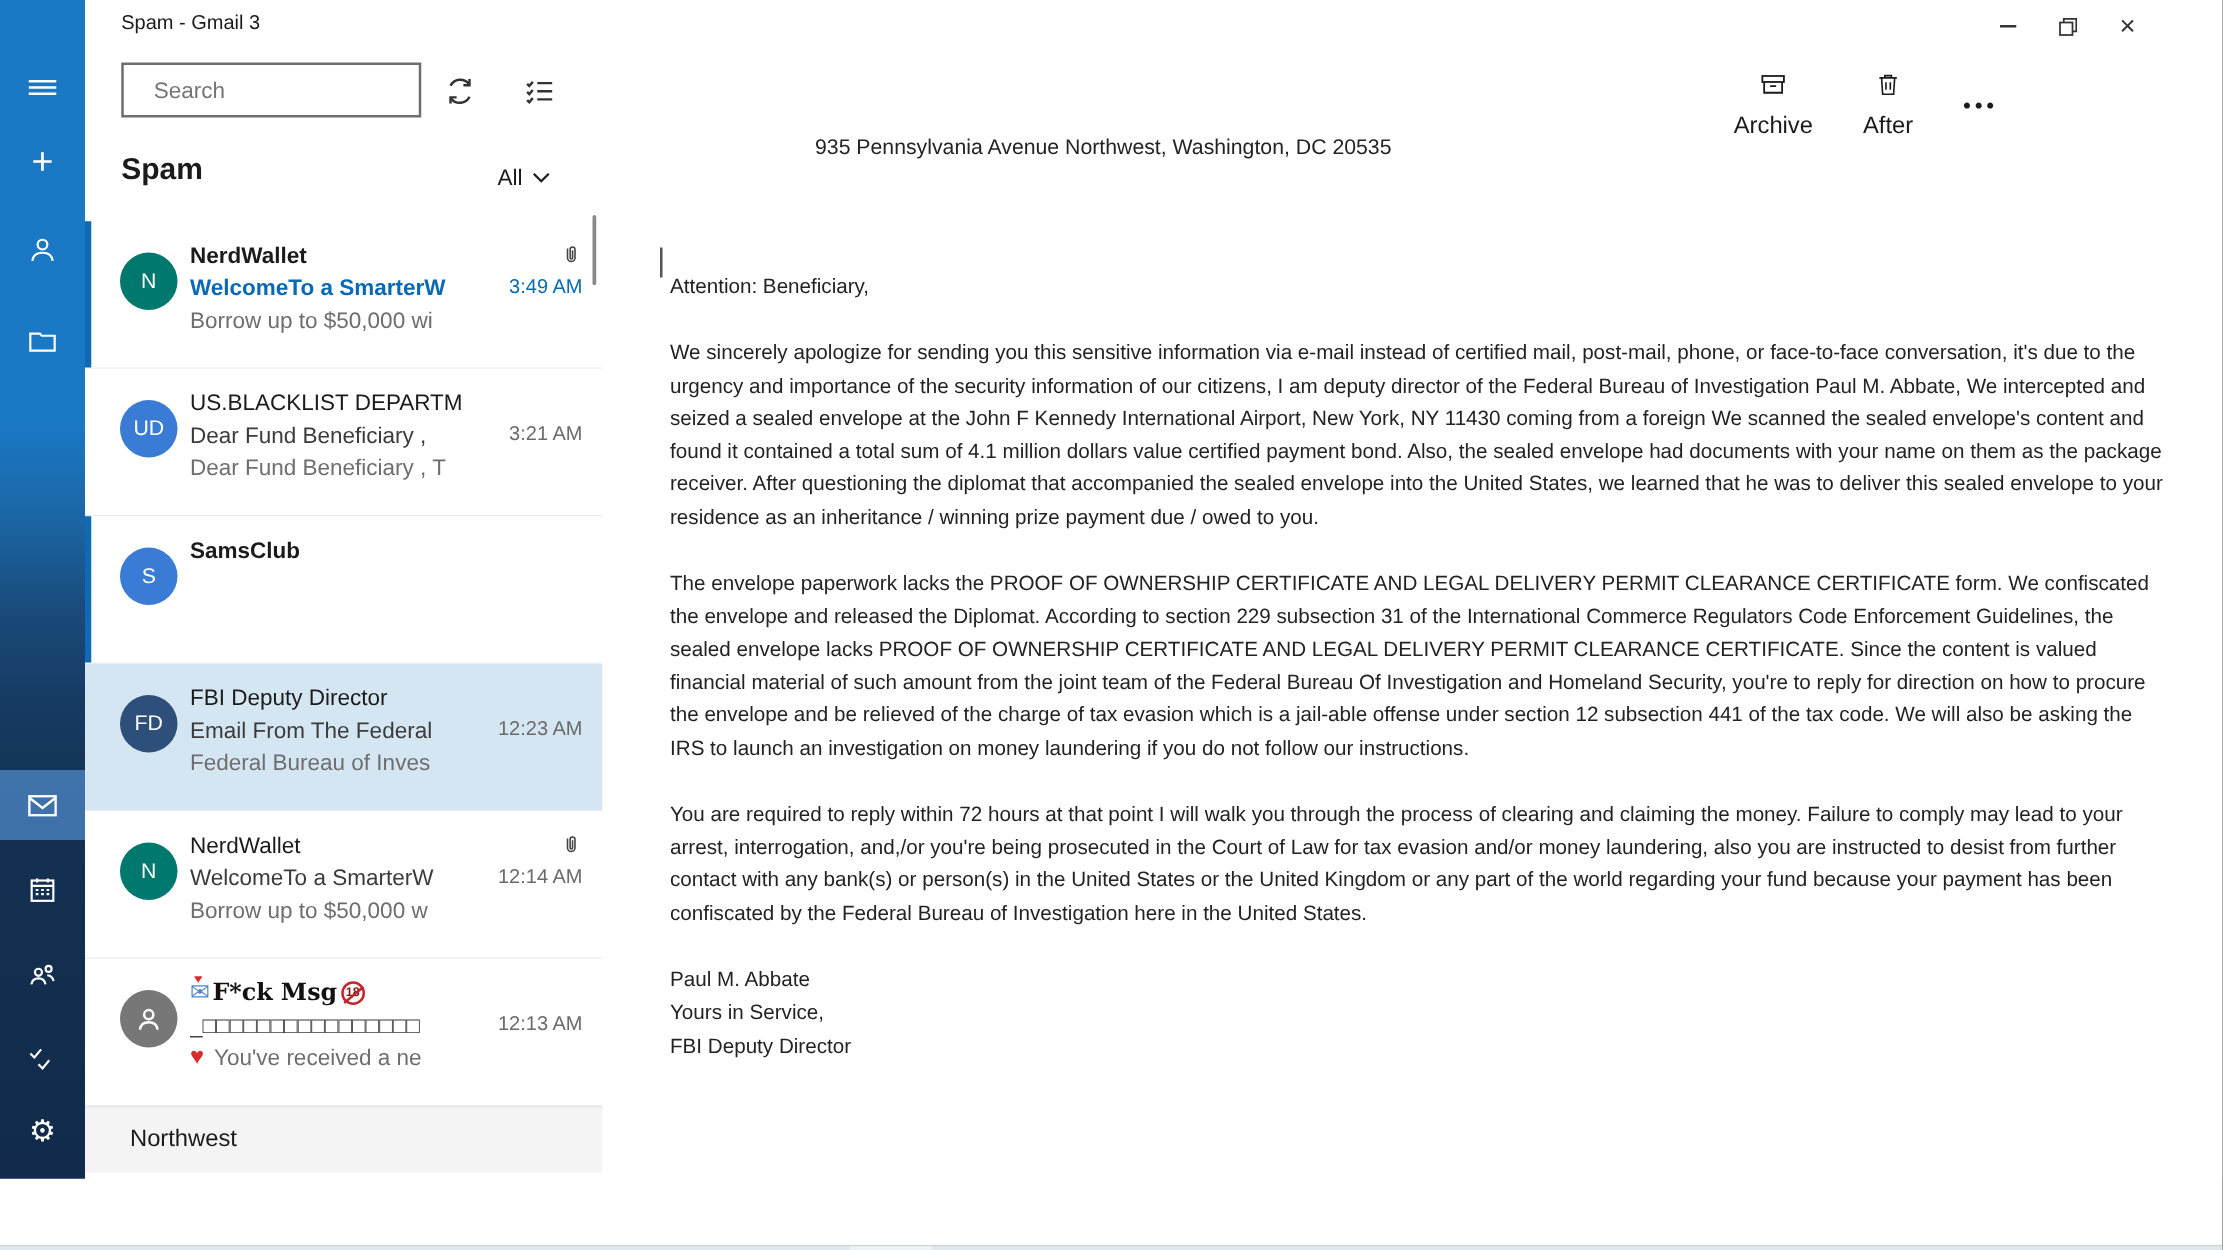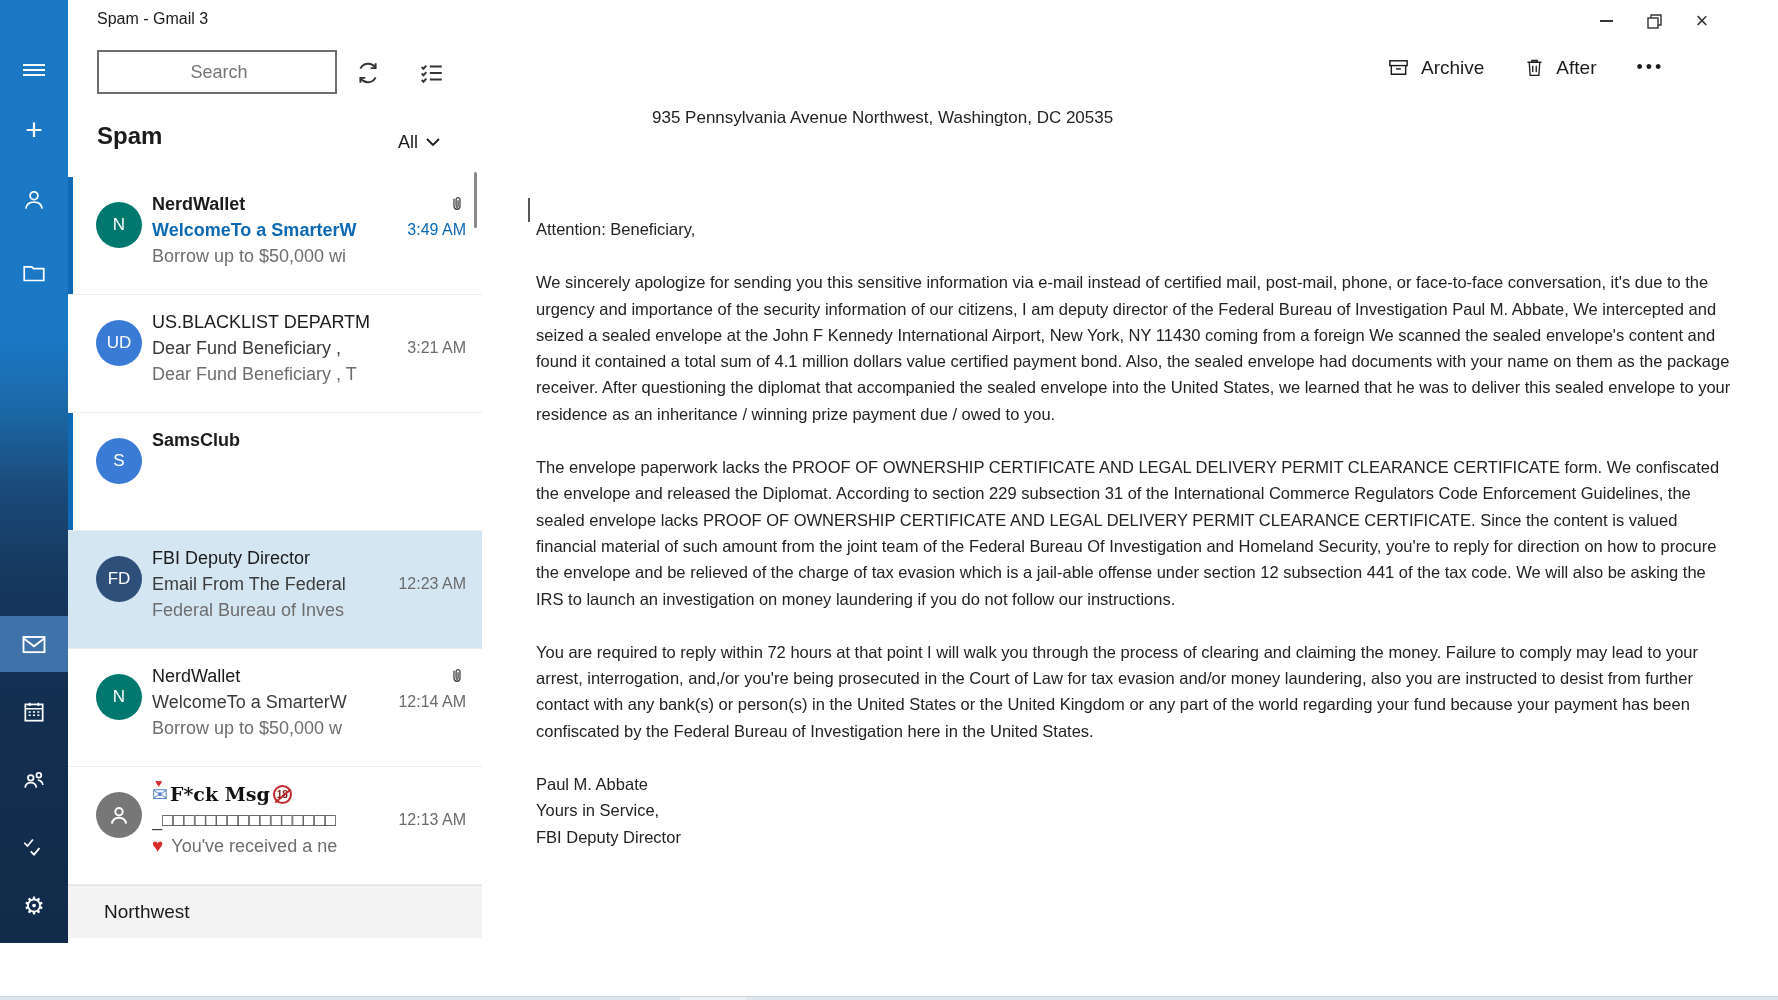--- a/index.html
+++ b/index.html
@@ -13,21 +13,21 @@
   .rail-btn svg { stroke:#fff; fill:none; stroke-width:1.6; }
   .rail-active { background:rgba(78,136,197,0.75); }
   .hamb span { display:block; width:22px; height:2px; background:#fff; margin:3px 0; }
   .plus-glyph { font-size:30px; font-weight:300; line-height:1; }
   .gear-glyph { font-size:24px; line-height:1; }
 
   
   .list-pane { position:absolute; left:68px; top:0; width:414px; height:943px; background:#fff; }
   .win-title { position:absolute; left:29px; top:10px; font-size:16px; color:#1b1b1b; }
   .search-box { position:absolute; left:29px; top:50px; width:240px; height:44px; border:2px solid #6e6e6e; background:#fff; display:flex; align-items:center; }
-  .search-box input { border:none; outline:none; flex:1; font-size:18px; color:#8b5cf6; padding-left:4px; font-family:"Liberation Sans",sans-serif; background:transparent;text-align:center; }
+  .search-box input { border:none; outline:none; flex:1; font-size:18px; color:#8b5cf6; padding-left:24px; font-family:"Liberation Sans",sans-serif; background:transparent; }
   .search-box .mag { margin-right:10px; }
   .icon-btn { position:absolute; display:flex; align-items:center; justify-content:center; color:#333; cursor:pointer; }
   .sync-btn { left:282px; top:56px; width:36px; height:34px; }
   .sel-btn { left:346px; top:56px; width:36px; height:34px; }
   .folder-hdr { position:absolute; left:29px; top:122px; font-size:24px; font-weight:700; color:#1b1b1b; }
   .filter { position:absolute; left:330px; top:132px; font-size:18px; color:#1b1b1b; display:flex; align-items:center; gap:8px; cursor:pointer; }
 
   .mail-item { position:absolute; left:0; width:414px; height:118px; border-bottom:1px solid #ececec; background:#fff; cursor:pointer; }
   .mail-item.selected { background:#d5e6f3; }
   .ubar { position:absolute; left:0; top:0; bottom:0; width:5px; background:#0e6ab4; }
@@ -52,21 +52,21 @@
   .day-hdr { position:absolute; left:0; top:885px; width:414px; height:53px; background:#f4f4f4; border-top:1px solid #e3e3e3; display:flex; align-items:center; }
   .day-hdr span { margin-left:36px; font-size:19px; color:#1b1b1b; }
 
   
   .read-pane { position:absolute; left:482px; top:0; width:1296px; height:943px; background:#fff; }
   .win-controls { position:absolute; top:6px; left:1100px; display:flex; }
   .wc { width:48px; height:30px; display:flex; align-items:center; justify-content:center; color:#333; cursor:pointer; }
   .wc-min { width:13px; height:2px; background:#333; display:block; }
   .wc-close { font-size:22px; line-height:1; }
   .rp-toolbar { position:absolute; top:56px; left:905px; display:flex; align-items:center; gap:40px; }
-  .tb-btn { display:flex; align-items:center; gap:11px; font-size:19px; color:#1b1b1b; cursor:pointer; }
+  .tb-btn { display:flex; align-items:center; gap:11px; font-size:19px; color:#1b1b1b; cursor:pointer;flex-direction:column; }
   .tb-btn svg { stroke:#1b1b1b; fill:none; stroke-width:1.5; }
   .tb-more { font-size:18px; letter-spacing:3px; color:#1b1b1b; cursor:pointer; }
   .addr-line { position:absolute; left:170px; top:108px; font-size:17px; color:#232323; }
   .mail-body { position:absolute; left:54px; top:216px; width:1196px; color:#232323; }
   .mail-body p { font-size:16.5px; line-height:26.3px; margin-bottom:27px; }
   .sig div { font-size:16.5px; line-height:26.3px; }
   .caret { position:absolute; left:-8px; top:-18px; width:2px; height:24px; background:#555; }
 
   
   .taskbar { position:absolute; left:0; top:996px; width:1778px; height:57px; background:#dfe8ef; border-top:1px solid #c8d3db;padding-left:36px; }

